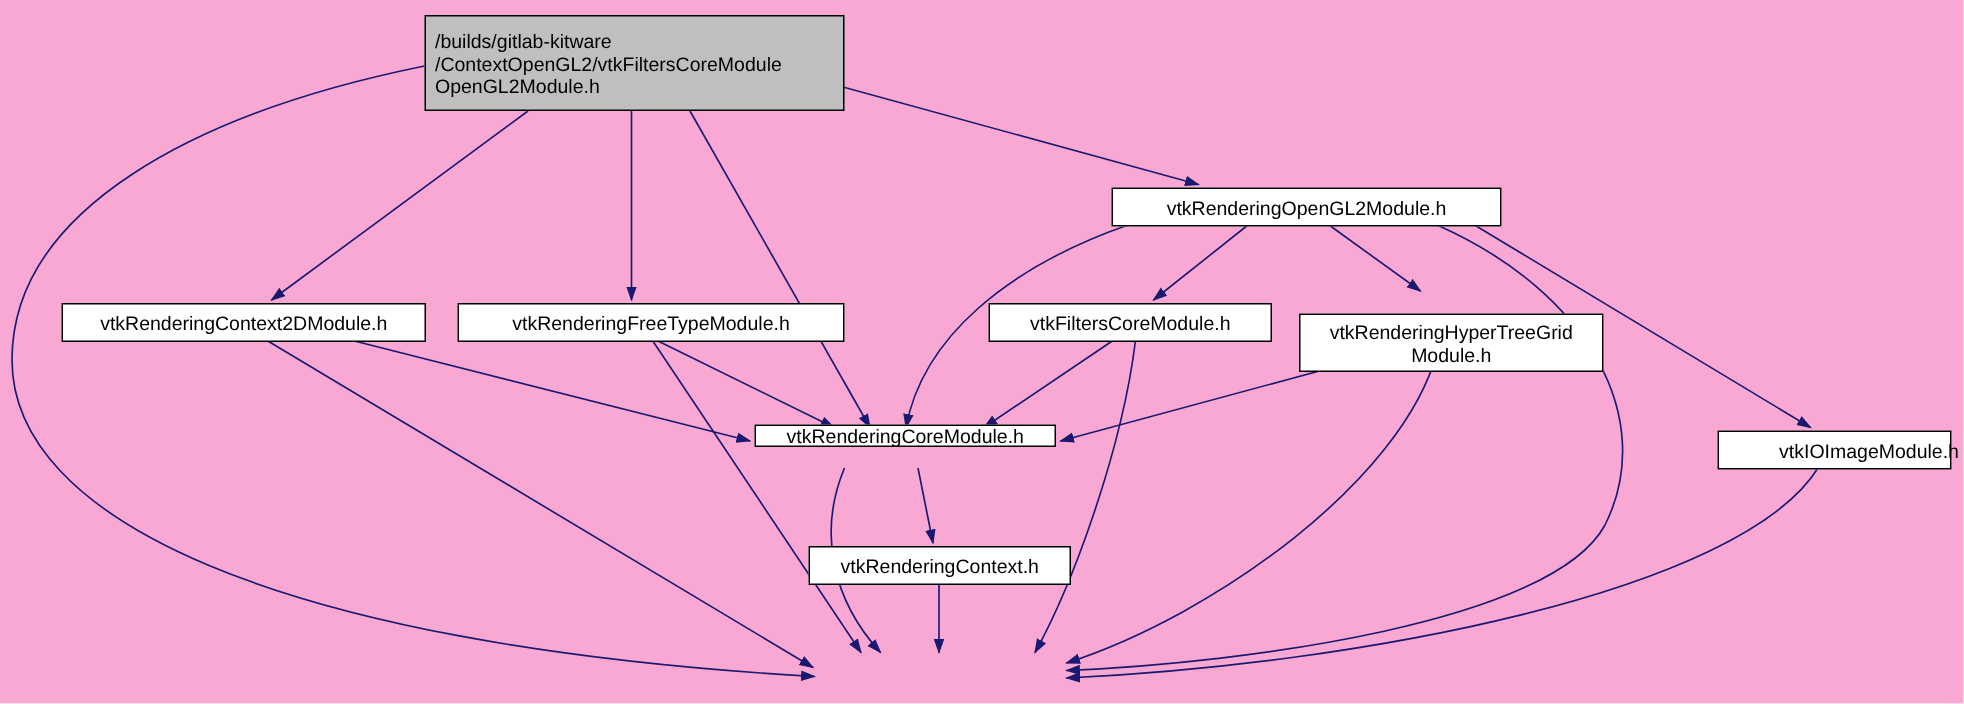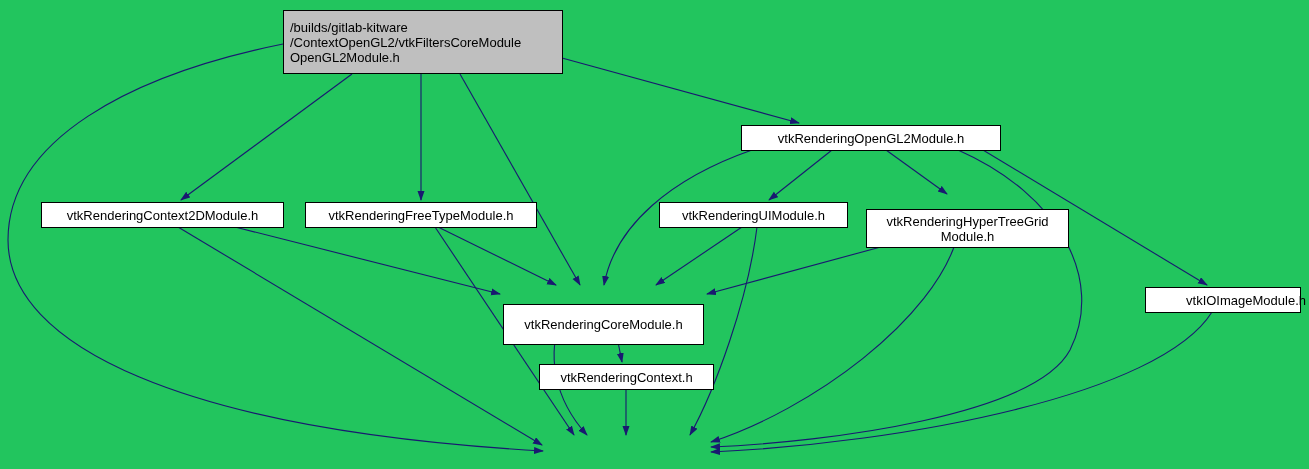--- a/index.html
+++ b/index.html
@@ -5,21 +5,21 @@
   html, body {
     margin: 0;
     padding: 0;
     background: #ffffff;
     font-family: "Liberation Sans", sans-serif;
   }
   #graph {
     position: relative;
     width: 1309px;
     height: 469px;
-    background: #22c55e;
+    background: #f9a8d4;
     overflow: hidden;
   }
   #edges {
     position: absolute;
     left: 0;
     top: 0;
     z-index: 1;
   }
   .node {
     position: absolute;
@@ -94,27 +94,27 @@
   <div class="node main" style="left:283px; top:10px; width:280px; height:64px;">
     <div class="line-left">/builds/gitlab-kitware</div>
     <div class="line-left">/ContextOpenGL2/vtkFiltersCoreModule</div>
     <div class="line-center">OpenGL2Module.h</div>
   </div>
 
   <div class="node" style="left:741px; top:125px; width:260px; height:26px;">vtkRenderingOpenGL2Module.h</div>
 
   <div class="node" style="left:41px; top:202px; width:243px; height:26px;">vtkRenderingContext2DModule.h</div>
 
-  <div class="node" style="left:305px; top:202px; width:232px; height:26px;">vtkRenderingFreeTypeModule.h</div>
+  <div class="node" style="left:305px; top:202px; width:258px; height:26px;">vtkRenderingFreeTypeModule.h</div>
 
-  <div class="node" style="left:659px; top:202px; width:189px; height:26px;">vtkRenderingUIModule.h</div>
+  <div class="node" style="left:659px; top:202px; width:189px; height:26px;">vtkFiltersCoreModule.h</div>
 
   <div class="node" style="left:866px; top:196px; width:203px; height:39px;margin-top:13px;">vtkRenderingHyperTreeGrid
 Module.h</div>
 
-  <div class="node" style="left:503px; top:304px; width:201px; height:41px;">vtkRenderingCoreModule.h</div>
+  <div class="node" style="left:503px; top:283px; width:201px; height:15px;">vtkRenderingCoreModule.h</div>
 
   <div class="node" style="left:1145px; top:287px; width:156px; height:26px;padding-left:46px;">vtkIOImageModule.h</div>
 
   <div class="node" style="left:539px; top:364px; width:175px; height:26px;">vtkRenderingContext.h</div>
 
 
 </div>
 
 </body></html>

